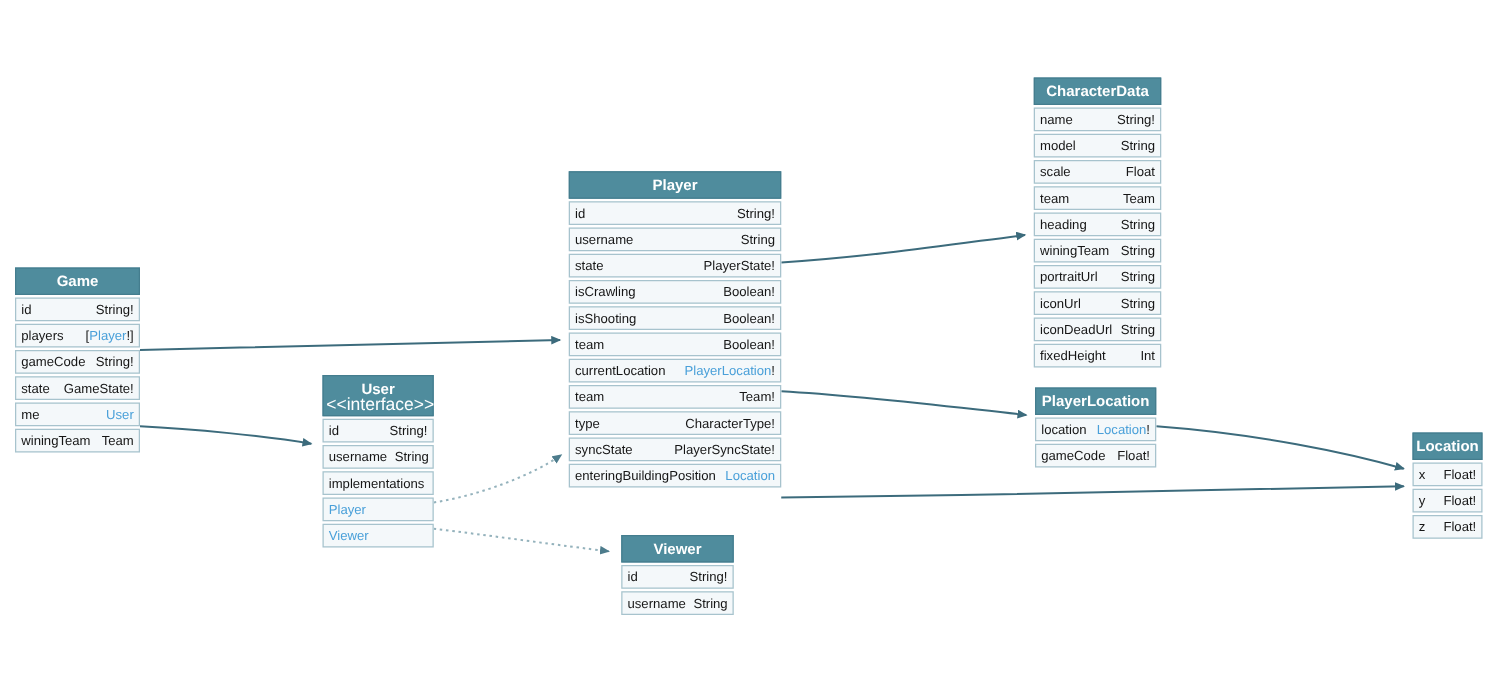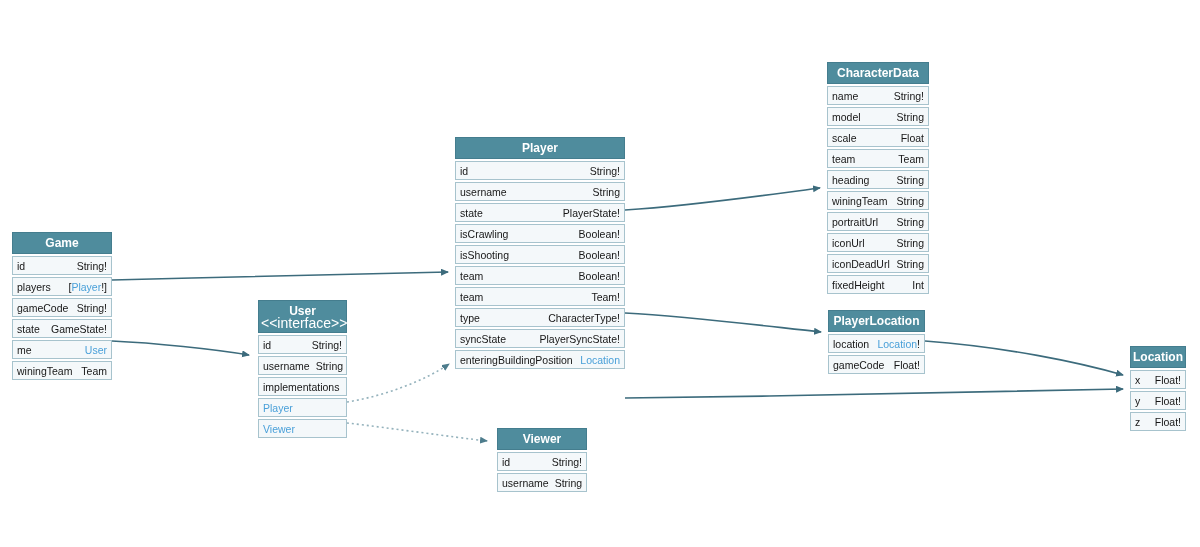--- a/index.html
+++ b/index.html
@@ -81,21 +81,21 @@
         <path d="M112,341 C155,343 213,349 249,355" fill="none" stroke="#3c6b7c" stroke-width="1.6" marker-end="url(#ah-solid)"></path>
         <path d="M625,210 C700,205 765,195 820,188" fill="none" stroke="#3c6b7c" stroke-width="1.6" marker-end="url(#ah-solid)"></path>
         <path d="M625,313 C695,317 765,326 821,332" fill="none" stroke="#3c6b7c" stroke-width="1.6" marker-end="url(#ah-solid)"></path>
         <path d="M625,398 C800,396 1010,392 1123,389" fill="none" stroke="#3c6b7c" stroke-width="1.6" marker-end="url(#ah-solid)"></path>
         <path d="M925,341 C1005,347 1078,362 1123,375" fill="none" stroke="#3c6b7c" stroke-width="1.6" marker-end="url(#ah-solid)"></path>
         <path d="M347,402 C385,396 426,380 449,364" fill="none" stroke="#94b2bc" stroke-width="1.6" stroke-dasharray="2 3" marker-end="url(#ah-dotted)"></path>
         <path d="M347,423 C390,428 452,437 487,441" fill="none" stroke="#94b2bc" stroke-width="1.6" stroke-dasharray="2 3" marker-end="url(#ah-dotted)"></path>
       </g>
   </svg>
   <div class="tables-layer">
-      <div class="type-table" style="left: 12px; top: 232px; width: 100px;">
+      <div class="type-table" style="left: 12px; top: 214px; width: 100px;">
         <div class="thead">
           <div>Game</div>
         </div>
         <div class="trow">
           <span class="fname">id</span>
           <span class="ftype"><span>String!</span></span>
         </div>
         <div class="trow">
           <span class="fname">players</span>
           <span class="ftype"><span>[</span><span class="link">Player</span><span>!]</span></span>
@@ -160,20 +160,24 @@
           <span class="fname">isCrawling</span>
           <span class="ftype"><span>Boolean!</span></span>
         </div>
         <div class="trow">
           <span class="fname">isShooting</span>
           <span class="ftype"><span>Boolean!</span></span>
         </div>
         <div class="trow">
           <span class="fname">team</span>
           <span class="ftype"><span>Boolean!</span></span>
+        </div>
+        <div class="trow">
+          <span class="fname">currentLocation</span>
+          <span class="ftype"><span class="link">PlayerLocation</span><span>!</span></span>
         </div>
         <div class="trow">
           <span class="fname">team</span>
           <span class="ftype"><span>Team!</span></span>
         </div>
         <div class="trow">
           <span class="fname">type</span>
           <span class="ftype"><span>CharacterType!</span></span>
         </div>
         <div class="trow">

